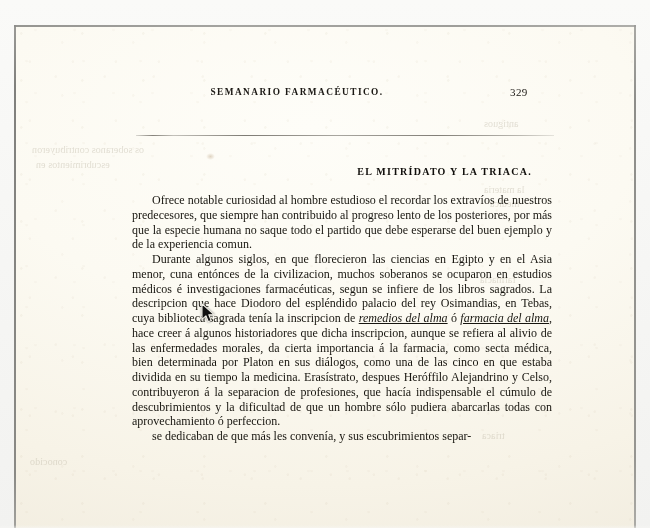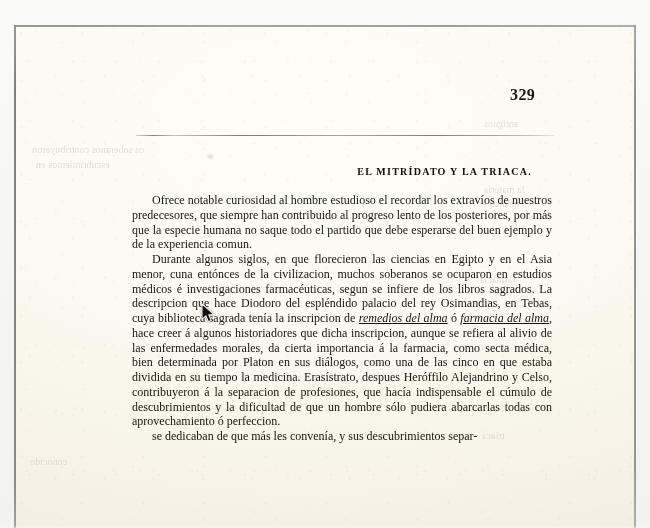--- a/index.html
+++ b/index.html
@@ -79,21 +79,21 @@
   .runhead{
     position:relative;height:18px;
   }
   .runhead .title{
     position:absolute;left:14px;top:0;width:330px;text-align:center;
     font-size:9.3px;letter-spacing:1.45px;font-weight:700;
     color:#1b1814;white-space:nowrap;
   }
   .runhead .folio{
     position:absolute;left:392px;top:-1px;
-    font-size:16px;font-weight:700;color:#1b1814;letter-spacing:.4px;
+    font-size:11px;font-weight:400;color:#1b1814;letter-spacing:.4px;
   }
 
   
   .rule{
     position:absolute;left:18px;top:48px;width:418px;height:1px;
     background:linear-gradient(90deg,
       rgba(60,56,48,.18) 0%,
       rgba(60,56,48,.62) 4%,
       rgba(60,56,48,.30) 9%,
       rgba(60,56,48,.66) 26%,
@@ -170,31 +170,32 @@
     <div class="ghost g3">la materia</div>
     <div class="ghost g4">medica</div>
     <div class="ghost g5">farmacia</div>
     <div class="ghost g6">conocido</div>
     <div class="ghost g7">triaca</div>
     <div class="ghost g8">antiguos</div>
 
     <div id="type">
 
       <div class="runhead">
+        <div class="title">SEMANARIO FARMACÉUTICO.</div>
         <div class="folio">329</div>
       </div>
 
       <div class="rule"></div>
 
       <h1 class="headline">EL MITRÍDATO Y LA TRIACA.</h1>
 
       <div class="body">
         <p><span>Ofrece notable curiosidad al hombre estudioso el recordar los extravíos de nuestros predecesores, que siempre han contribuido al progreso lento de los posteriores, por más que la especie humana no saque todo el partido que debe esperarse del buen ejemplo y de la experiencia comun.</span></p>
         <p><span>Durante algunos siglos, en que florecieron las ciencias en Egipto y en el Asia menor, cuna entónces de la civilizacion, muchos soberanos se ocuparon en estudios médicos é investigaciones farmacéuticas, segun se infiere de los libros sagrados. La descripcion que hace Diodoro del espléndido palacio del rey Osimandias, en Tebas, cuya biblioteca sagrada tenía la inscripcion de </span><i>remedios del alma</i><span> ó </span><i>farmacia del alma</i><span>, hace creer á algunos historiadores que dicha inscripcion, aunque se refiera al alivio de las enfermedades morales, da cierta importancia á la farmacia, como secta médica, bien determinada por Platon en sus diálogos, como una de las cinco en que estaba dividida en su tiempo la medicina. Erasístrato, despues Heróffilo Alejandrino y Celso, contribuyeron á la separacion de profesiones, que hacía indispensable el cúmulo de descubrimientos y la dificultad de que un hombre sólo pudiera abarcarlas todas con aprovechamiento ó perfeccion.</span></p>
-        <p><span>se dedicaban de que más les convenía, y sus descubrimientos separ-</span></p>
+        <p><span>se dedicaban de que más les convenía, y sus escubrimientos separ-</span></p>
       </div>
 
     </div>
   </div>
 
   <svg id="cursor" viewBox="0 0 15 20" xmlns="http://www.w3.org/2000/svg">
     <path d="M1 0.8 L1 16.4 L4.9 12.8 L7.4 18.8 L10.2 17.6 L7.8 11.8 L13 11.6 Z" fill="#111" stroke="#f2f0e8" stroke-width="1.05" stroke-linejoin="round"></path>
   </svg>
 
   <div class="clip-bottom"></div>

